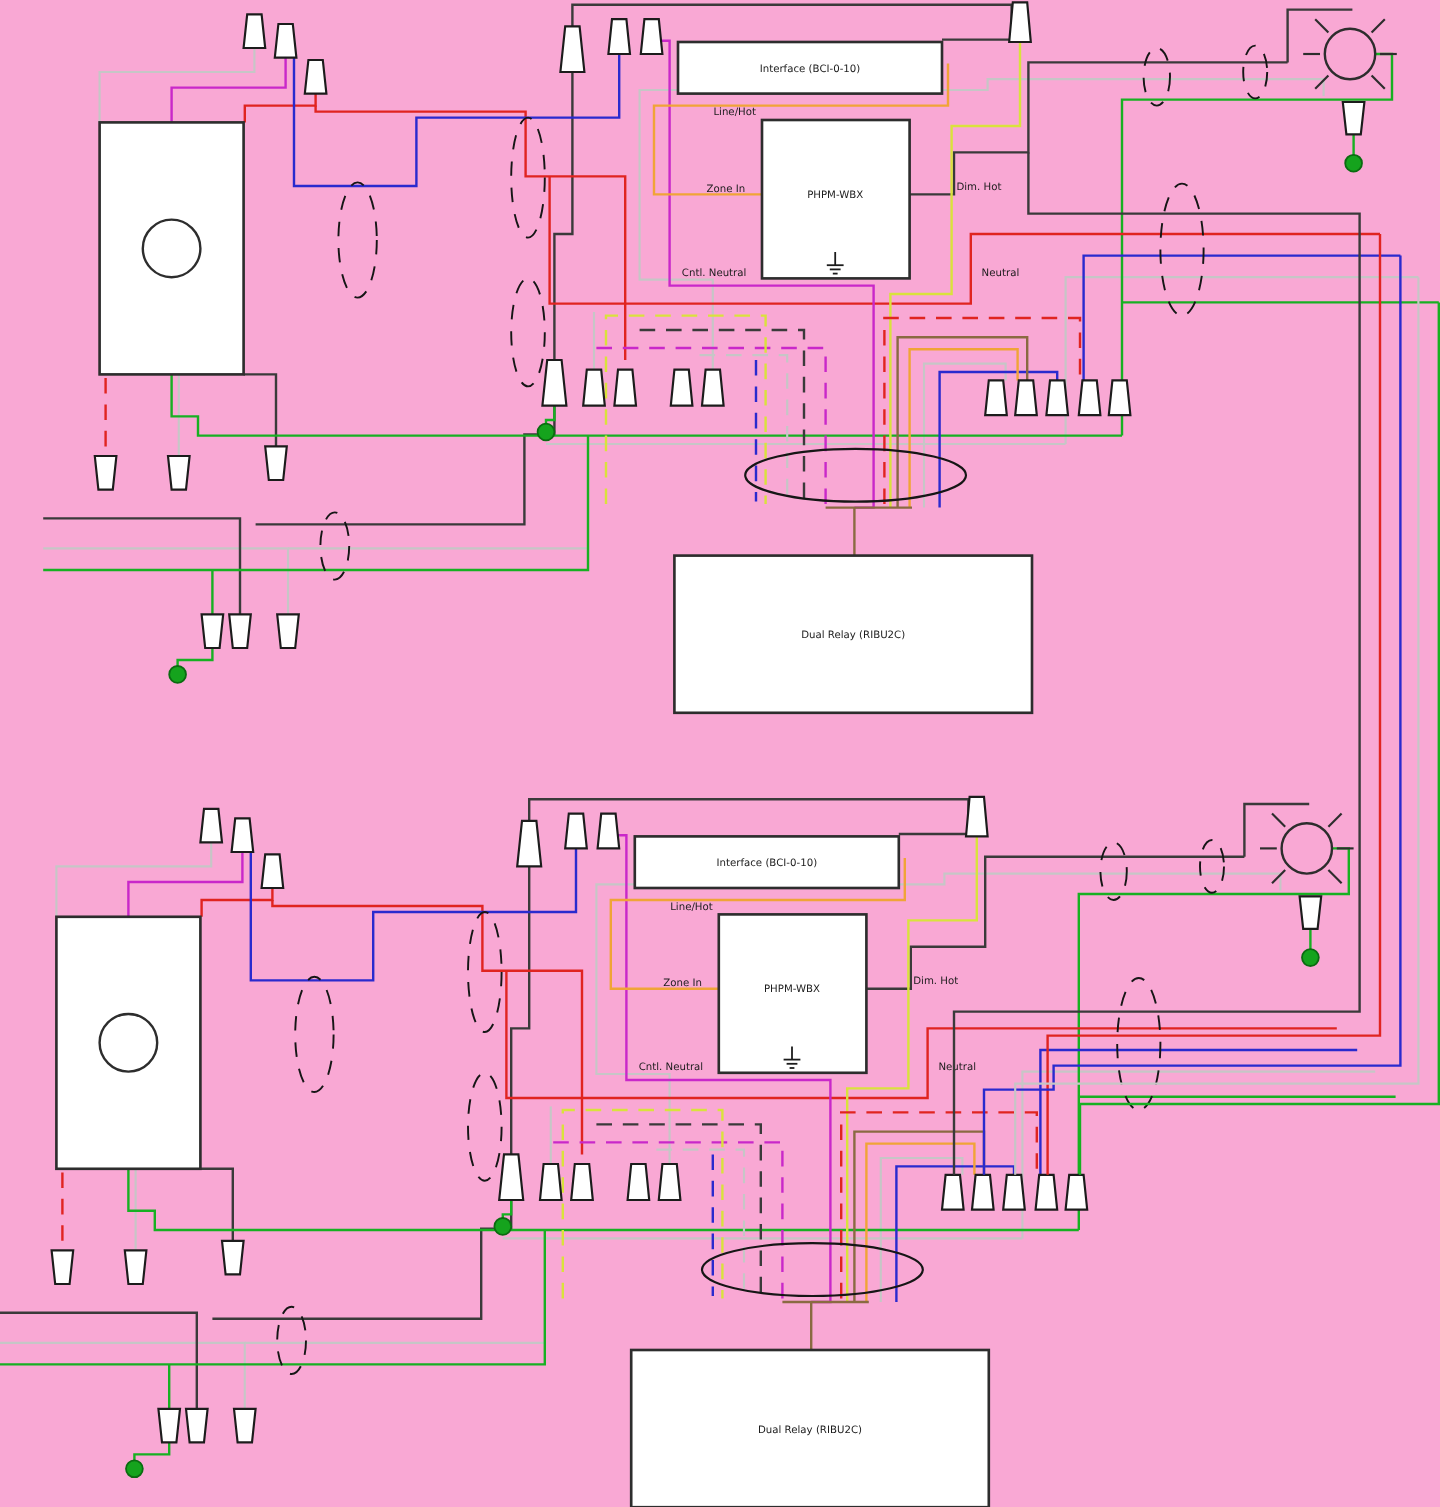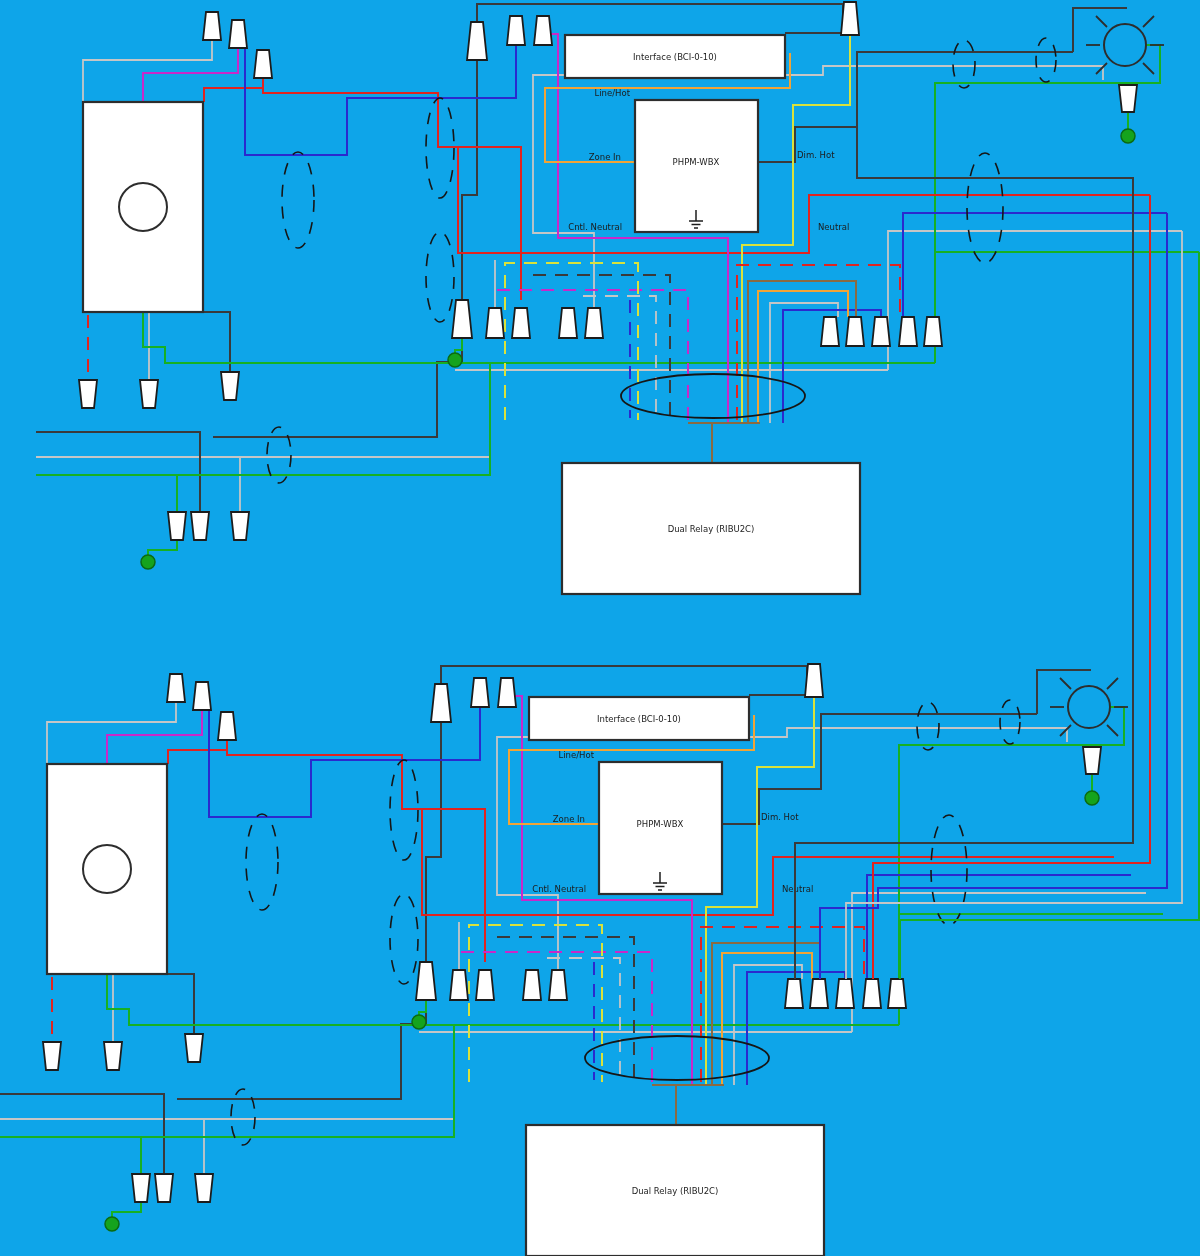--- a/index.html
+++ b/index.html
@@ -1,16 +1,16 @@
 <!DOCTYPE html>
 <html><head>
 <meta charset="utf-8">
 <style>
   html,body{margin:0;padding:0;background:#ffffff;}
-  .stage{position:relative;width:1200px;height:1256px;background:#0ea5e9;overflow:hidden;
+  .stage{position:relative;width:1200px;height:1256px;background:#f9a8d4;overflow:hidden;
          font-family:"DejaVu Sans", sans-serif;text-align:right;}
   svg{display:block}
   .box{fill:#ffffff;stroke:#2d2d2d;stroke-width:2.2;}
   .thin{fill:none;stroke:#2d2d2d;stroke-width:2;}
   .lbl{font-family:"DejaVu Sans", sans-serif;font-size:8.5px;fill:#1c1c1c;}
   .wk{fill:none;stroke:#3a3a3a;stroke-width:2;}
   .wg{fill:none;stroke:#c6c6c6;stroke-width:1.8;}
   .wn{fill:none;stroke:#17b022;stroke-width:2;}
   .wr{fill:none;stroke:#e02420;stroke-width:2;}
   .wb{fill:none;stroke:#2a2ace;stroke-width:2;}

